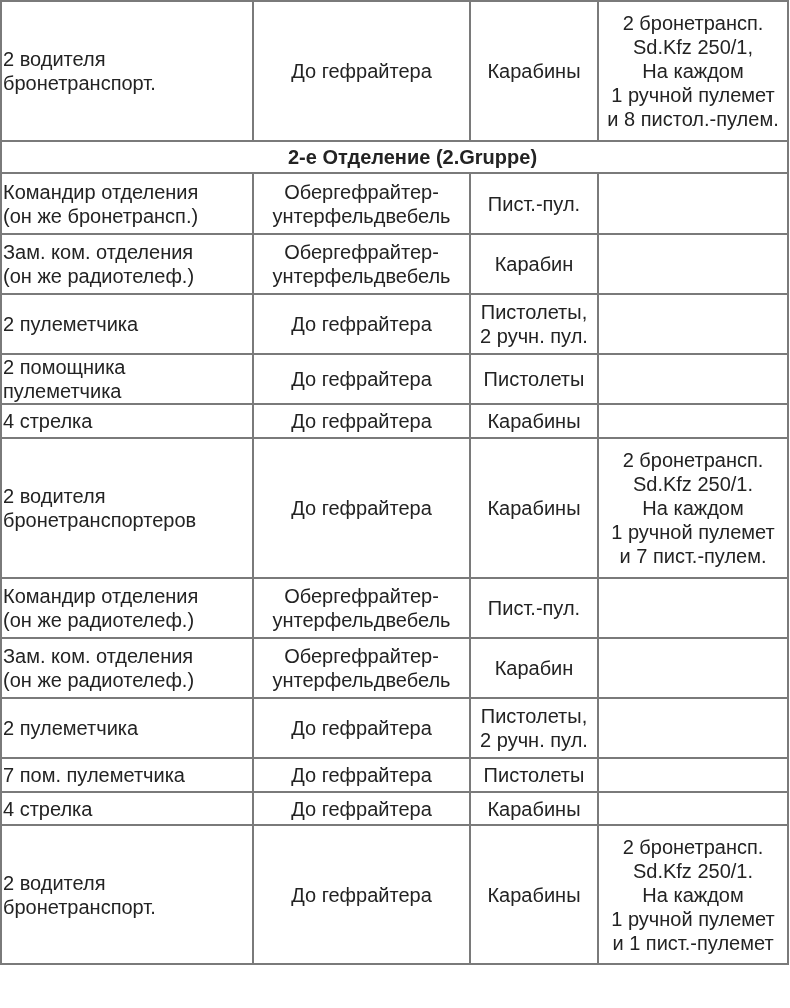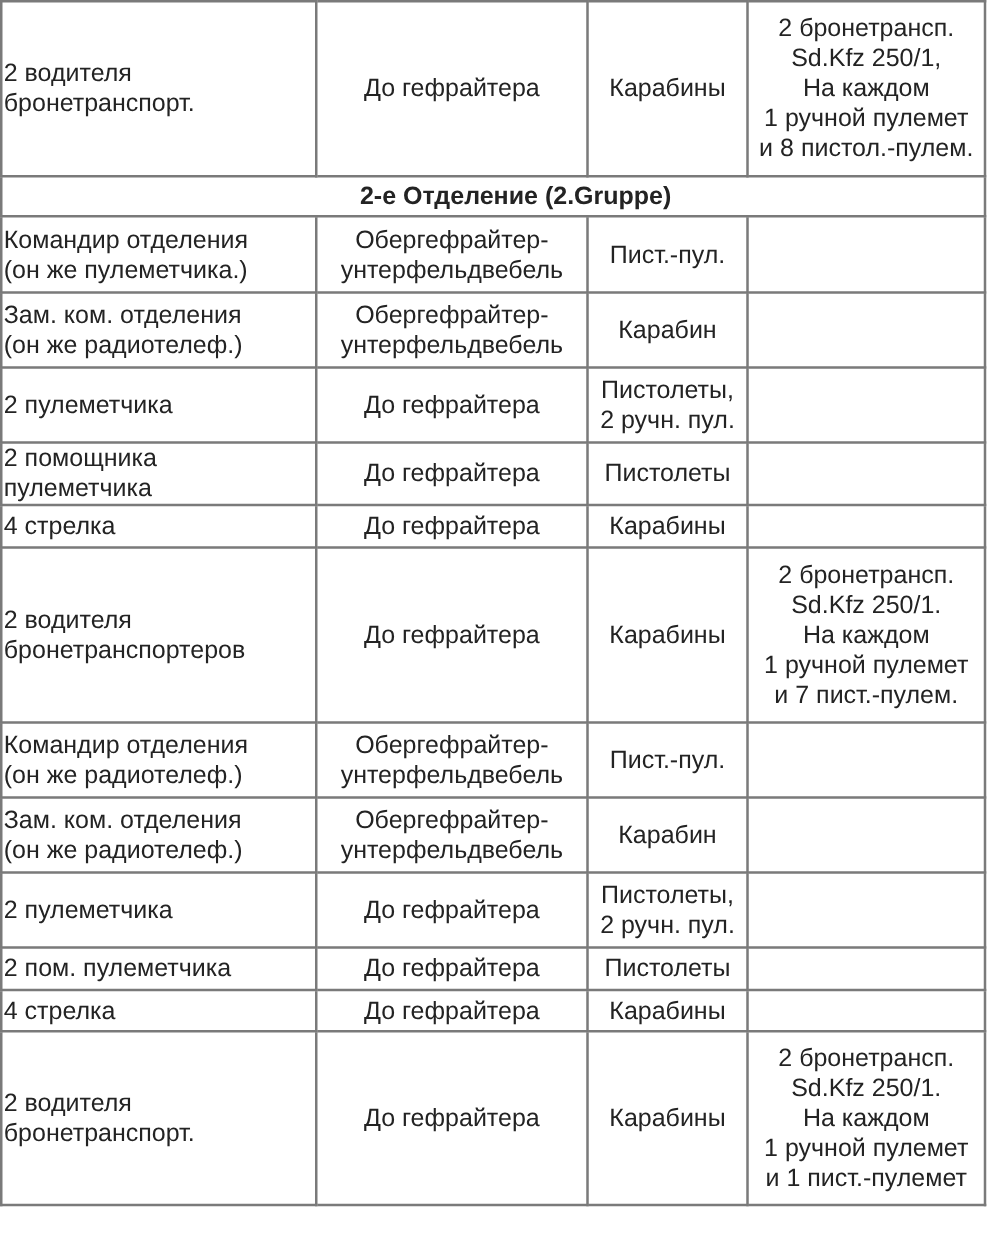--- a/index.html
+++ b/index.html
@@ -48,21 +48,21 @@
           <span class="l">1 ручной пулемет</span>
           <span class="l">и 8 пистол.-пулем.</span>
         </td>
       </tr>
       <tr style="height: 32px;">
         <td colspan="4" class="sec">2-е Отделение (2.Gruppe)</td>
       </tr>
       <tr style="height: 61px;">
         <td class="c1">
           <span class="l">Командир отделения</span>
-          <span class="l">(он же пулеметчика.)</span>
+          <span class="l">(он же бронетрансп.)</span>
         </td>
         <td class="c2">
           <span class="l">Обергефрайтер-</span>
           <span class="l">унтерфельдвебель</span>
         </td>
         <td class="c3">
           <span class="l">Пист.-пул.</span>
         </td>
         <td class="c4"></td>
       </tr>
@@ -173,21 +173,21 @@
           <span class="l">До гефрайтера</span>
         </td>
         <td class="c3">
           <span class="l">Пистолеты,</span>
           <span class="l">2 ручн. пул.</span>
         </td>
         <td class="c4"></td>
       </tr>
       <tr style="height: 34px;">
         <td class="c1">
-          <span class="l">2 пом. пулеметчика</span>
+          <span class="l">7 пом. пулеметчика</span>
         </td>
         <td class="c2">
           <span class="l">До гефрайтера</span>
         </td>
         <td class="c3">
           <span class="l">Пистолеты</span>
         </td>
         <td class="c4"></td>
       </tr>
       <tr style="height: 33px;">

